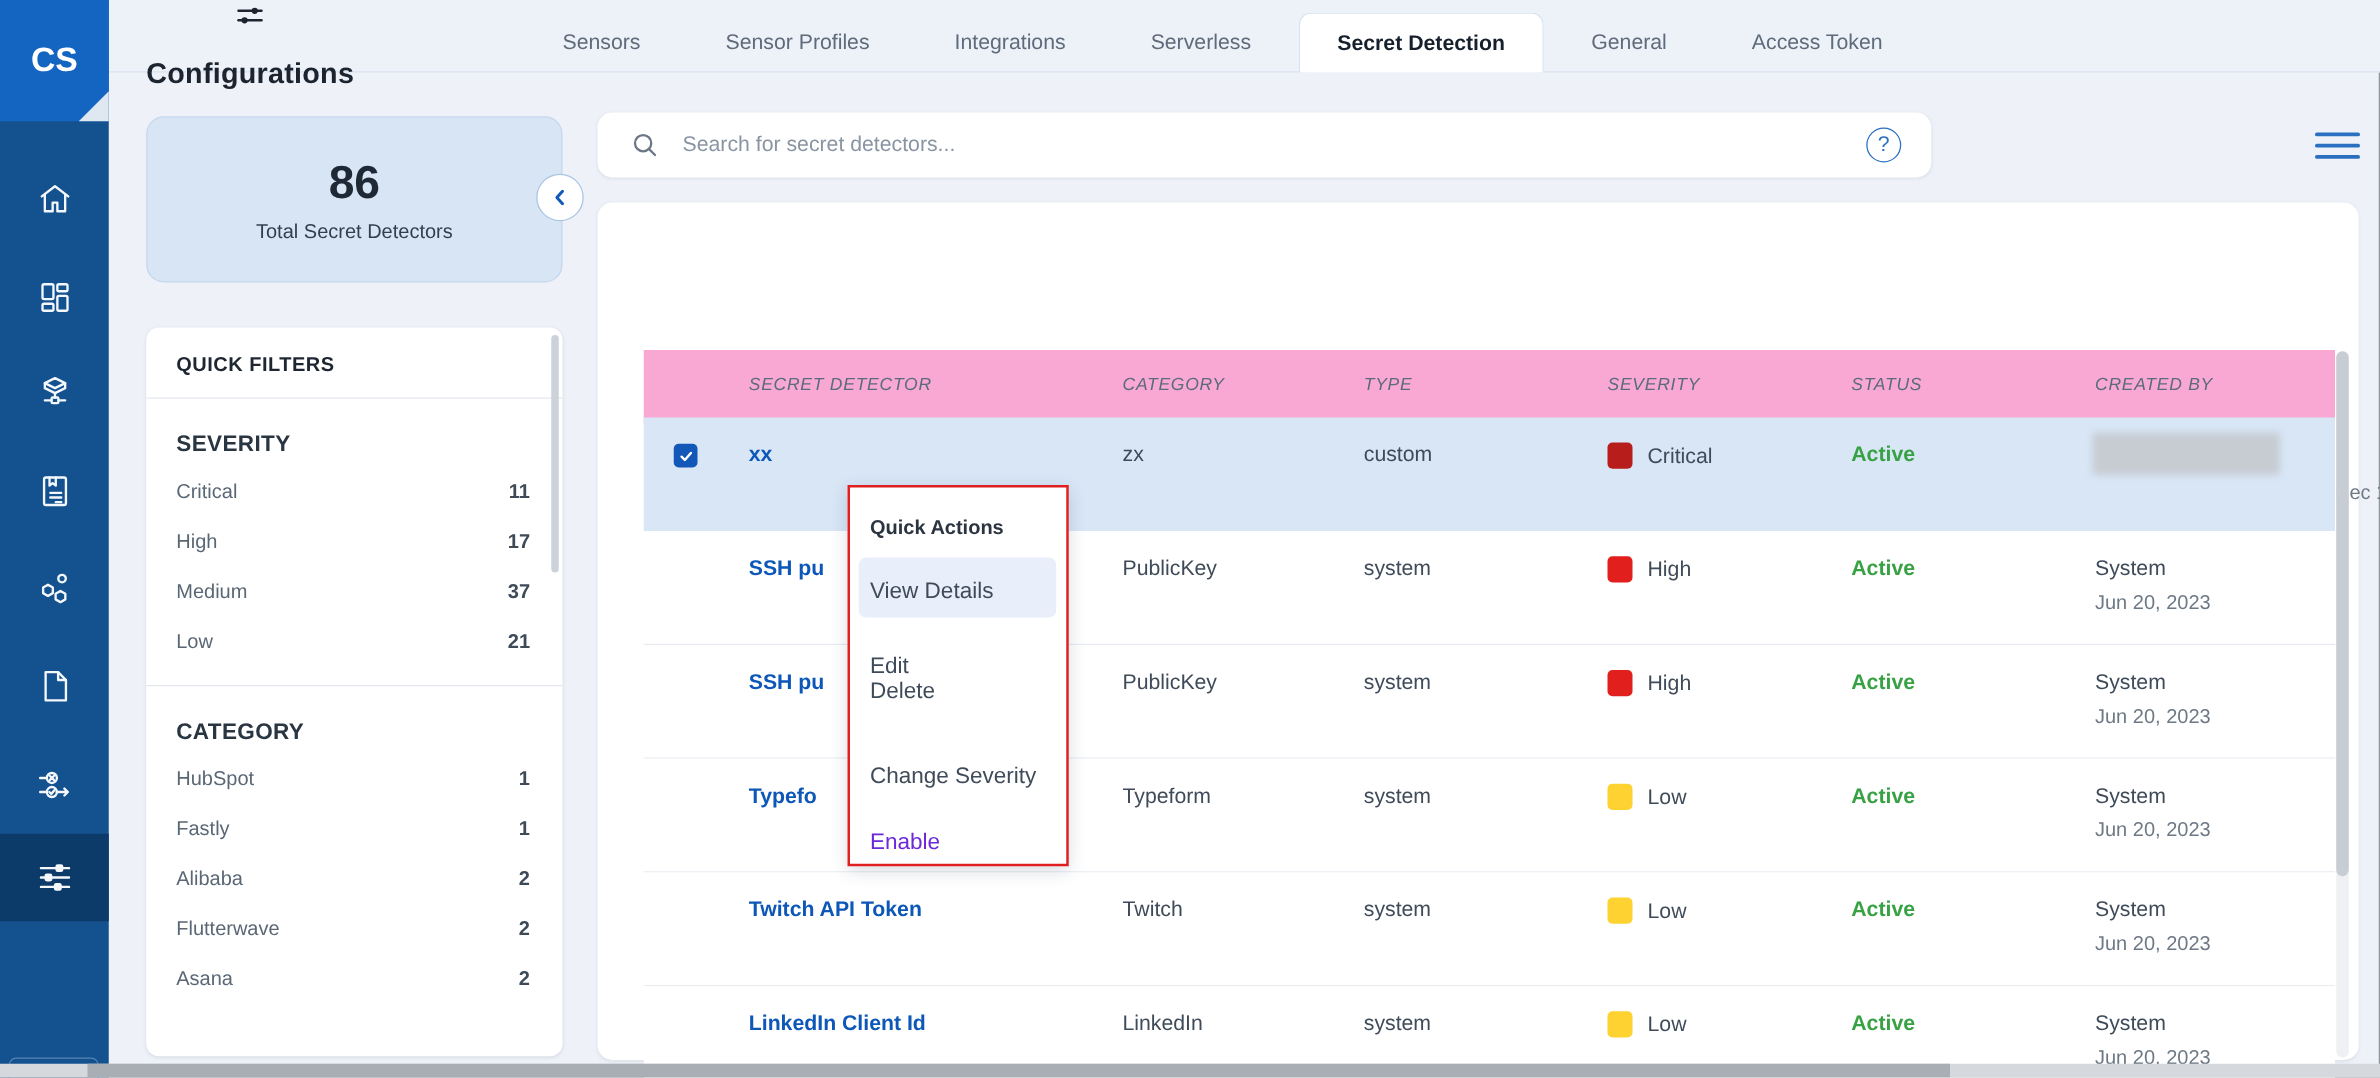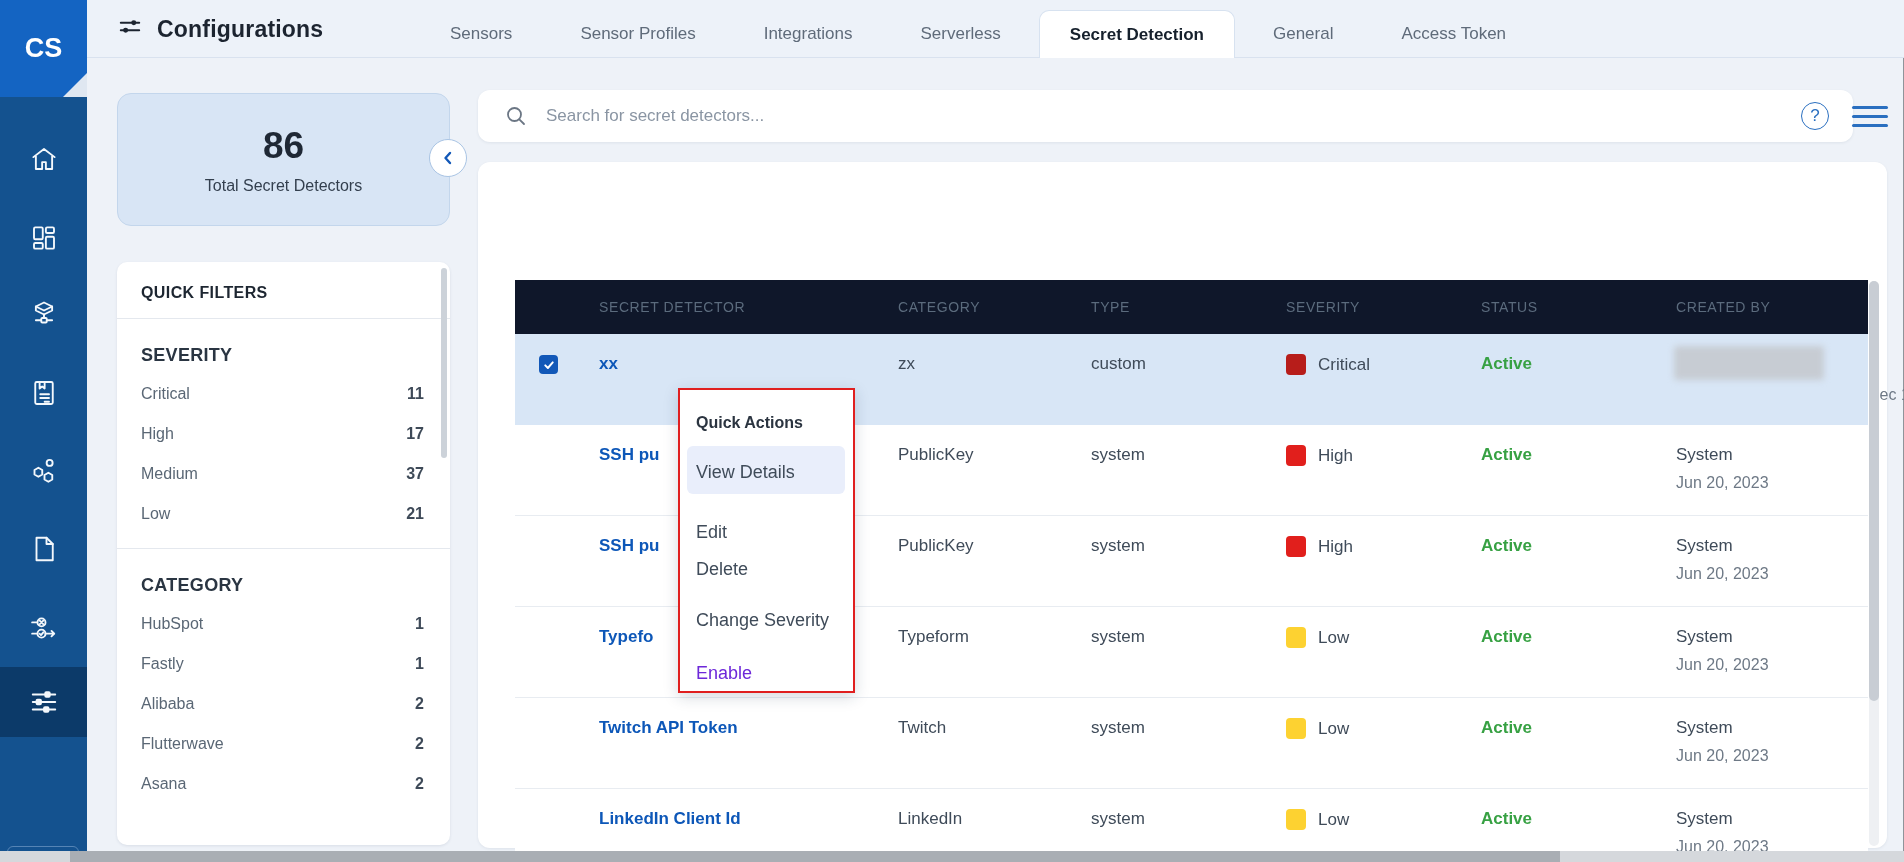--- a/index.html
+++ b/index.html
@@ -14,21 +14,21 @@
   .logo-fold { position:absolute; right:0; bottom:0; width:0; height:0;
                border-left:24px solid transparent; border-bottom:24px solid #dfe7f1; }
   .side-ic { position:absolute; left:0; width:87px; height:58px; display:flex; align-items:center; justify-content:center; cursor:pointer; }
   .side-ic.active-item { background:#0c3a69; height:70px; }
   .side-ic svg { width:30px; height:30px; stroke:#f4f8fc; fill:none; stroke-width:1.5; stroke-linecap:round; stroke-linejoin:round; }
   .side-bottom-box { position:absolute; left:7px; top:846px; width:72px; height:26px;
                      border:1px solid #5584b5; border-radius:6px; }
 
   
   .topbar { position:absolute; left:87px; top:0; width:1817px; height:58px; background:#edf2f9; border-bottom:1px solid #d9e2ef; }
-  .titlewrap { position:absolute; left:30px; top:0; height:58px; display:flex; align-items:center; gap:14px; }
+  .titlewrap { position:absolute; left:30px; top:0; height:58px; display:flex; align-items:center; gap:14px;flex-direction:column; }
   .title { font-size:23px; font-weight:bold; color:#1c2430; letter-spacing:.2px; }
   .cfg-icon svg { width:26px; height:26px; stroke:#1c2430; stroke-width:2; fill:#1c2430; stroke-linecap:round; }
 
   .tabs { position:absolute; left:333px; top:10px; height:48px; display:flex; gap:8px; align-items:stretch; }
   .tab { padding:0 30px; display:flex; align-items:center; font-size:17px; color:#5f6b7a; cursor:pointer; white-space:nowrap; }
   .tab.active { background:#ffffff; border:1px solid #d7e2f0; border-bottom:none; border-radius:10px 10px 0 0;
                 color:#16202c; font-weight:bold; position:relative; z-index:2; }
 
   
   .summary-card { position:absolute; left:117px; top:93px; width:333px; height:133px; background:#d8e5f5;
@@ -43,21 +43,21 @@
                   border-radius:10px; box-shadow:0 1px 3px rgba(30,50,80,.10); overflow:hidden; }
   .filters-title { padding:22px 0 16px 24px; font-size:16px; font-weight:bold; color:#1d2631; letter-spacing:.4px; }
   .fdivider { height:1px; background:#e4e8ee; margin:0; }
   .fsection-title { padding:26px 0 8px 24px; font-size:18px; font-weight:bold; color:#2a3542; letter-spacing:.3px; }
   .fitem { display:flex; justify-content:space-between; padding:11px 26px 11px 24px; cursor:pointer; }
   .fitem .flabel { font-size:16px; color:#5a6775; }
   .fitem .fcount { font-size:16px; font-weight:bold; color:#3e4a58;text-align:center; }
   .filters-scroll { position:absolute; right:3px; top:6px; width:6px; height:190px; background:#ccd2d9; border-radius:3px; }
 
   
-  .searchbar { position:absolute; left:478px; top:90px; width:1375px; height:52px; background:#fff;
+  .searchbar { position:absolute; left:478px; top:90px; width:1067px; height:52px; background:#fff;
                border-radius:12px; box-shadow:0 1px 3px rgba(30,50,80,.08); display:flex; align-items:center; }
   .searchbar svg.mag { width:24px; height:24px; margin-left:26px; stroke:#6b7684; stroke-width:1.8; fill:none; stroke-linecap:round; }
   .searchbar input { flex:1; border:none; outline:none; font-size:17px; color:#33404e; margin-left:18px; background:transparent;
                      font-family:"Liberation Sans", sans-serif; }
   .searchbar input::placeholder { color:#8a95a3; }
   .help-btn { width:28px; height:28px; border-radius:50%; border:1.6px solid #2a6fc0; color:#2a6fc0;
               display:flex; align-items:center; justify-content:center; font-size:17px; margin-right:24px; cursor:pointer; }
   .hamburger { position:absolute; left:1852px; top:106px; width:36px; height:26px; cursor:pointer; }
   .hamburger i { display:block; height:3px; background:#2a6fc0; border-radius:2px; margin-bottom:6px; }
 
@@ -80,21 +80,21 @@
   .pg-total { font-size:18px; font-weight:bold; color:#39434f; margin-left:4px; }
   .pg-btn { width:31px; height:31px; border-radius:7px; background:#fff; display:flex; align-items:center; justify-content:center; }
   .pg-btn svg { width:15px; height:15px; stroke-width:2.2; fill:none; stroke-linecap:round; stroke-linejoin:round; }
   .pg-prev { border:1px solid #ccd8e6; } .pg-prev svg { stroke:#b9c6d6; }
   .pg-next { border:1.5px solid #2a6fc0; cursor:pointer; } .pg-next svg { stroke:#1258b8; }
   .tool-ic { width:26px; height:26px; cursor:pointer; }
   .tool-ic svg { width:26px; height:26px; stroke:#2a6fc0; stroke-width:1.7; fill:none; stroke-linecap:round; stroke-linejoin:round; }
 
   
   .table { position:absolute; left:515px; top:280px; width:1353px; }
-  .thead { position:absolute; left:0; top:0; width:1353px; height:59px; background:#0f172a; }
+  .thead { position:absolute; left:0; top:0; width:1353px; height:59px; background:#f9a8d4;font-style:italic; }
   .th { position:absolute; top:0; height:54px; display:flex; align-items:center; font-size:14px; color:#5b6b7d; letter-spacing:.6px; }
   .c-det{left:84px;} .c-cat{left:383px;} .c-typ{left:576px;} .c-sev{left:771px;} .c-sta{left:966px;} .c-cby{left:1161px;}
 
   .trow { position:absolute; left:0; width:1353px; height:91px; border-bottom:1px solid #e8ecf1; background:#fff; }
   .trow.selected { background:#d8e6f6; border-bottom:none;text-align:right; }
   .cell { position:absolute; top:20px; font-size:17px; color:#3f4b59; }
   .det-link { font-weight:bold; color:#0d57b8; text-decoration:none; cursor:pointer; white-space:nowrap; }
   .row-cb { position:absolute; left:24px; top:21px; width:19px; height:19px; background:#1258b8; border-radius:4px;
             display:flex; align-items:center; justify-content:center; cursor:pointer; }
   .row-cb svg { width:12px; height:12px; stroke:#fff; stroke-width:2.6; fill:none; stroke-linecap:round; stroke-linejoin:round; }
@@ -112,21 +112,21 @@
   
   .h-scroll { position:absolute; left:0; top:851px; width:1904px; height:11px; background:#d5d8dc; z-index:9; }
   .h-thumb { position:absolute; left:70px; top:0; width:1490px; height:11px; background:#a9aeb4; }
 
   
   .ctx-menu { position:absolute; left:678px; top:388px; width:177px; height:305px; background:#fff; z-index:8;
               border:2.5px solid #e01f1f; box-shadow:0 4px 14px rgba(30,50,80,.18); }
   .ctx-title { position:absolute; left:16px; top:24px; font-size:16px; font-weight:bold; color:#2b3440; }
   .ctx-item { position:absolute; left:16px; font-size:18px; color:#3f4b59; cursor:pointer; white-space:nowrap; }
   .ctx-hl { position:absolute; left:7px; top:56px; width:158px; height:48px; background:#e9eefb; border-radius:6px; }
-  .ctx-vd { top:72px; } .ctx-ed { top:132px; } .ctx-de { top:169px;text-align:center; } .ctx-cs { top:220px; }
+  .ctx-vd { top:72px; } .ctx-ed { top:132px; } .ctx-de { top:152px;text-align:center; } .ctx-cs { top:220px; }
   .ctx-en { top:273px; color:#6d28d9; cursor:default;text-align:center; }
 </style>
 </head>
 <body>
 
 <div class="sidebar">
   <div class="logo">
     <span>CS</span>
     <span class="logo-fold"></span>
   </div>

